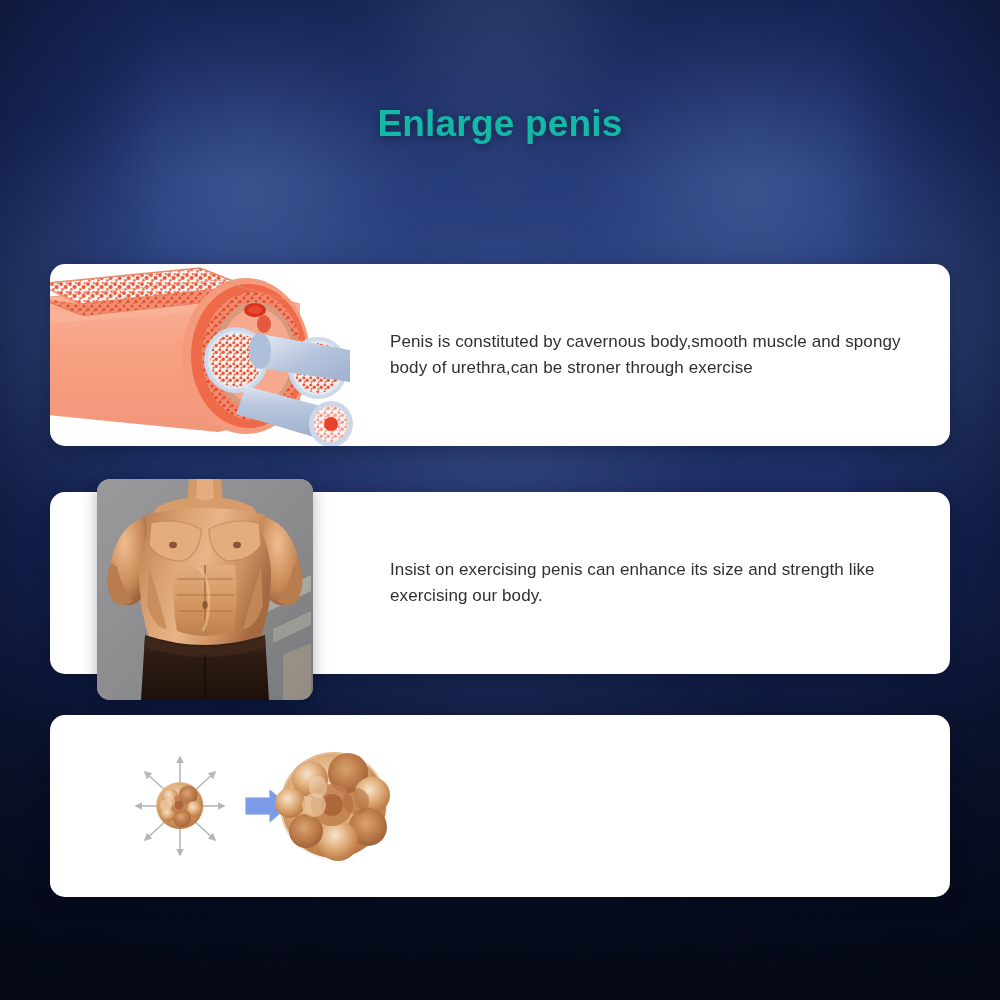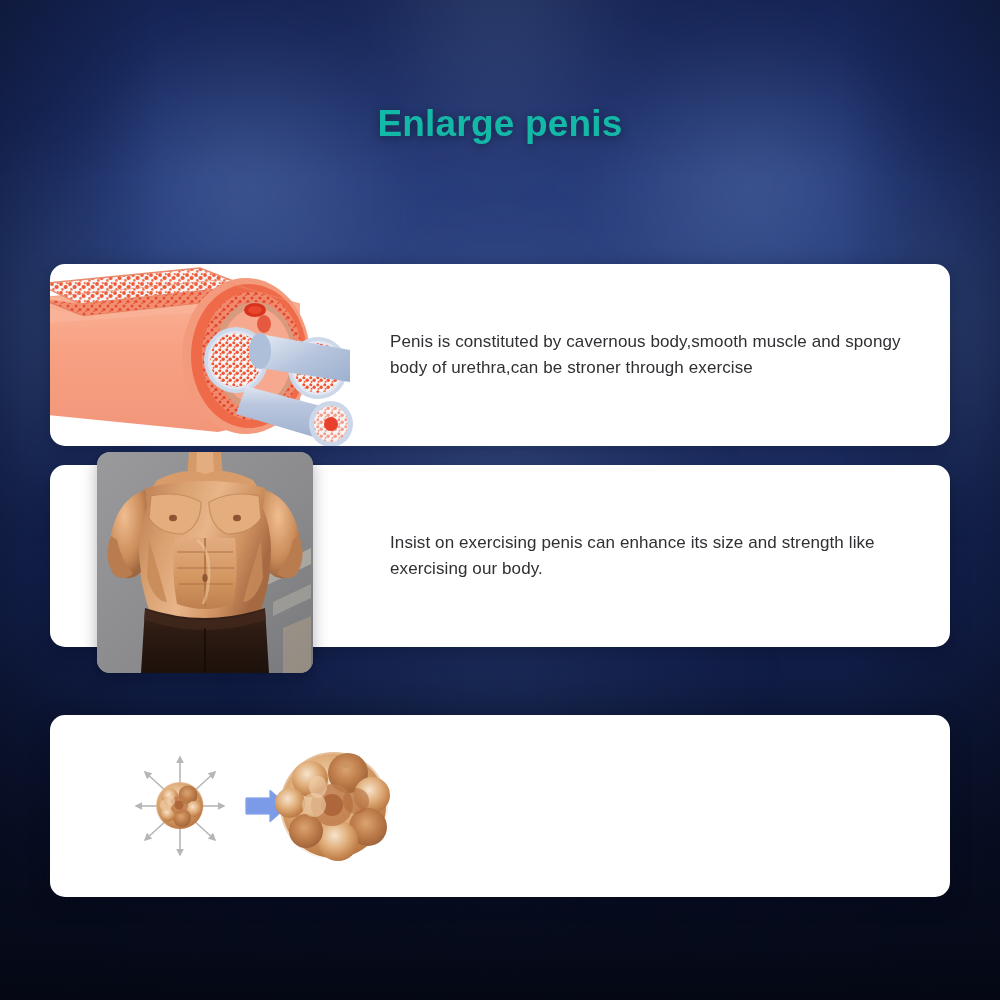--- a/index.html
+++ b/index.html
@@ -54,21 +54,21 @@
   }
   .headline div { white-space:nowrap; }
 
   
   .card {
     position:absolute; left:50px; width:900px; height:182px;
     background:#ffffff; border-radius:15px;
     box-shadow:0 5px 20px rgba(3,8,24,.34);
   }
   #card-1 { top:240px; overflow:hidden;margin-top:24px; }
-  #card-2 { top:465px;padding-left:37px; }
+  #card-2 { top:492px;padding-left:37px; }
   #card-3 { top:715px; overflow:hidden; }
 
   .card-text {
     position:absolute; left:340px; right:38px;
     top:50%; transform:translateY(-50%);
     color:#2f3033; font-size:17px; line-height:1.52;
     letter-spacing:.1px;
   }
   #card-2 .card-text { left:340px; }
   #card-3 .card-text { left:340px; }

